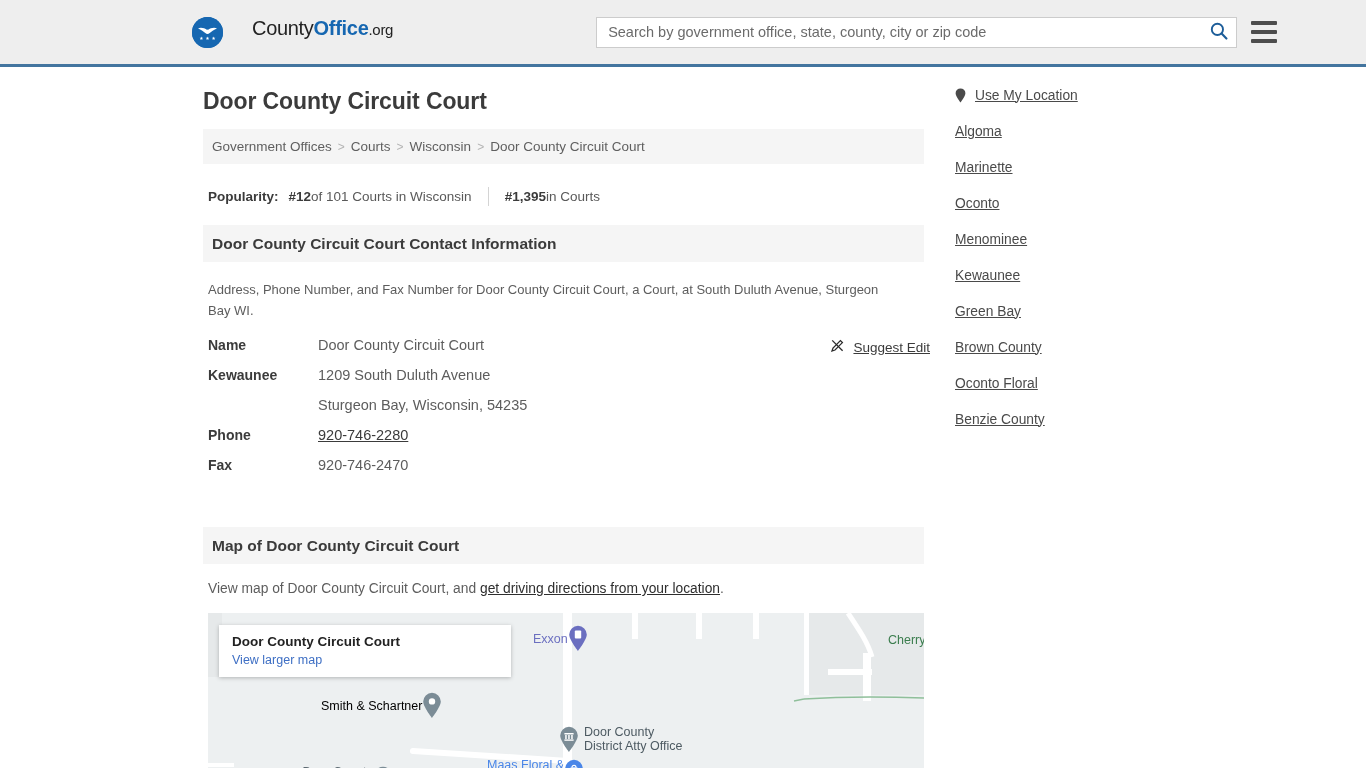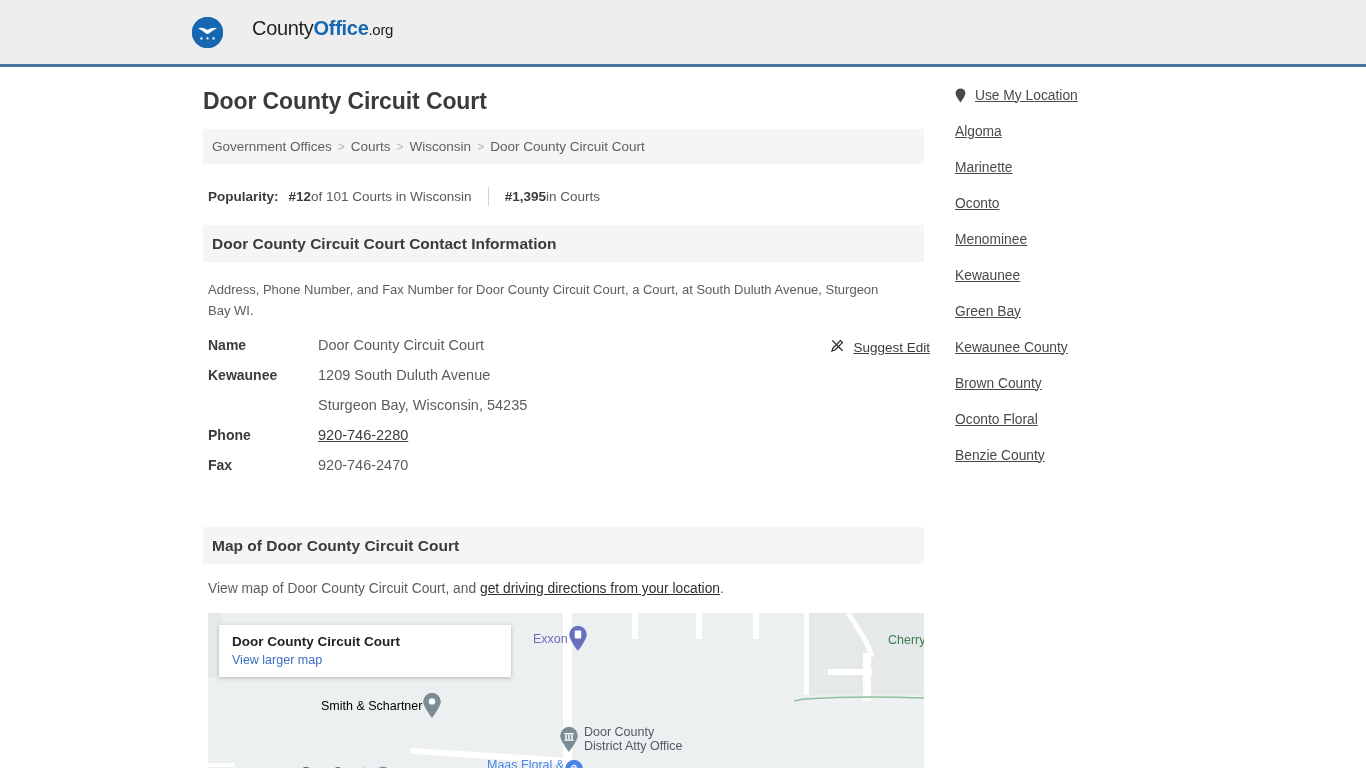--- a/index.html
+++ b/index.html
@@ -337,20 +337,38 @@
         <path d="M9.4 19.6l.45 1.25h1.3l-1.05.82.4 1.3-1.1-.8-1.1.8.4-1.3-1.05-.82h1.3z" fill="#ffffff"></path>
         <path d="M15.5 19.6l.45 1.25h1.3l-1.05.82.4 1.3-1.1-.8-1.1.8.4-1.3-1.05-.82h1.3z" fill="#ffffff"></path>
         <path d="M21.6 19.6l.45 1.25h1.3l-1.05.82.4 1.3-1.1-.8-1.1.8.4-1.3-1.05-.82h1.3z" fill="#ffffff"></path>
       </svg>
     </span>
     <span class="brand-text">
       <span class="bt-county">County</span><span class="bt-office">Office</span><span class="bt-org">.org</span>
     </span>
   </a>
 
+  <div class="search-wrap">
+    <div class="search-box">
+      <input class="search-input" type="text" placeholder="Search by government office, state, county, city or zip code" style="">
+      <button class="search-btn">
+        <span>
+          <svg width="18" height="18" viewBox="0 0 18 18">
+            <circle cx="7.4" cy="7.4" r="5.6" fill="none" stroke="#1c5d99" stroke-width="1.9"></circle>
+            <line x1="11.6" y1="11.6" x2="16.4" y2="16.6" stroke="#1c5d99" stroke-width="2.1" stroke-linecap="round"></line>
+          </svg>
+        </span>
+      </button>
+    </div>
+    <div class="menu-btn">
+      <span></span>
+      <span></span>
+      <span></span>
+    </div>
+  </div>
 </div>
 
 <div class="page">
 
   <div class="col-main">
 
     <h1 class="page-title">Door County Circuit Court</h1>
 
     <div class="breadcrumb">
       <a href="#">Government Offices</a>
@@ -538,23 +556,20 @@
       <div class="side-item">
         <a href="#">Menominee</a>
       </div>
       <div class="side-item">
         <a href="#">Kewaunee</a>
       </div>
       <div class="side-item">
         <a href="#">Green Bay</a>
       </div>
       <div class="side-item">
-        <a href="#">Kewaunee County</a>
-      </div>
-      <div class="side-item">
         <a href="#">Brown County</a>
       </div>
       <div class="side-item">
         <a href="#">Oconto Floral</a>
       </div>
       <div class="side-item">
         <a href="#">Benzie County</a>
       </div>
 
     </div>

